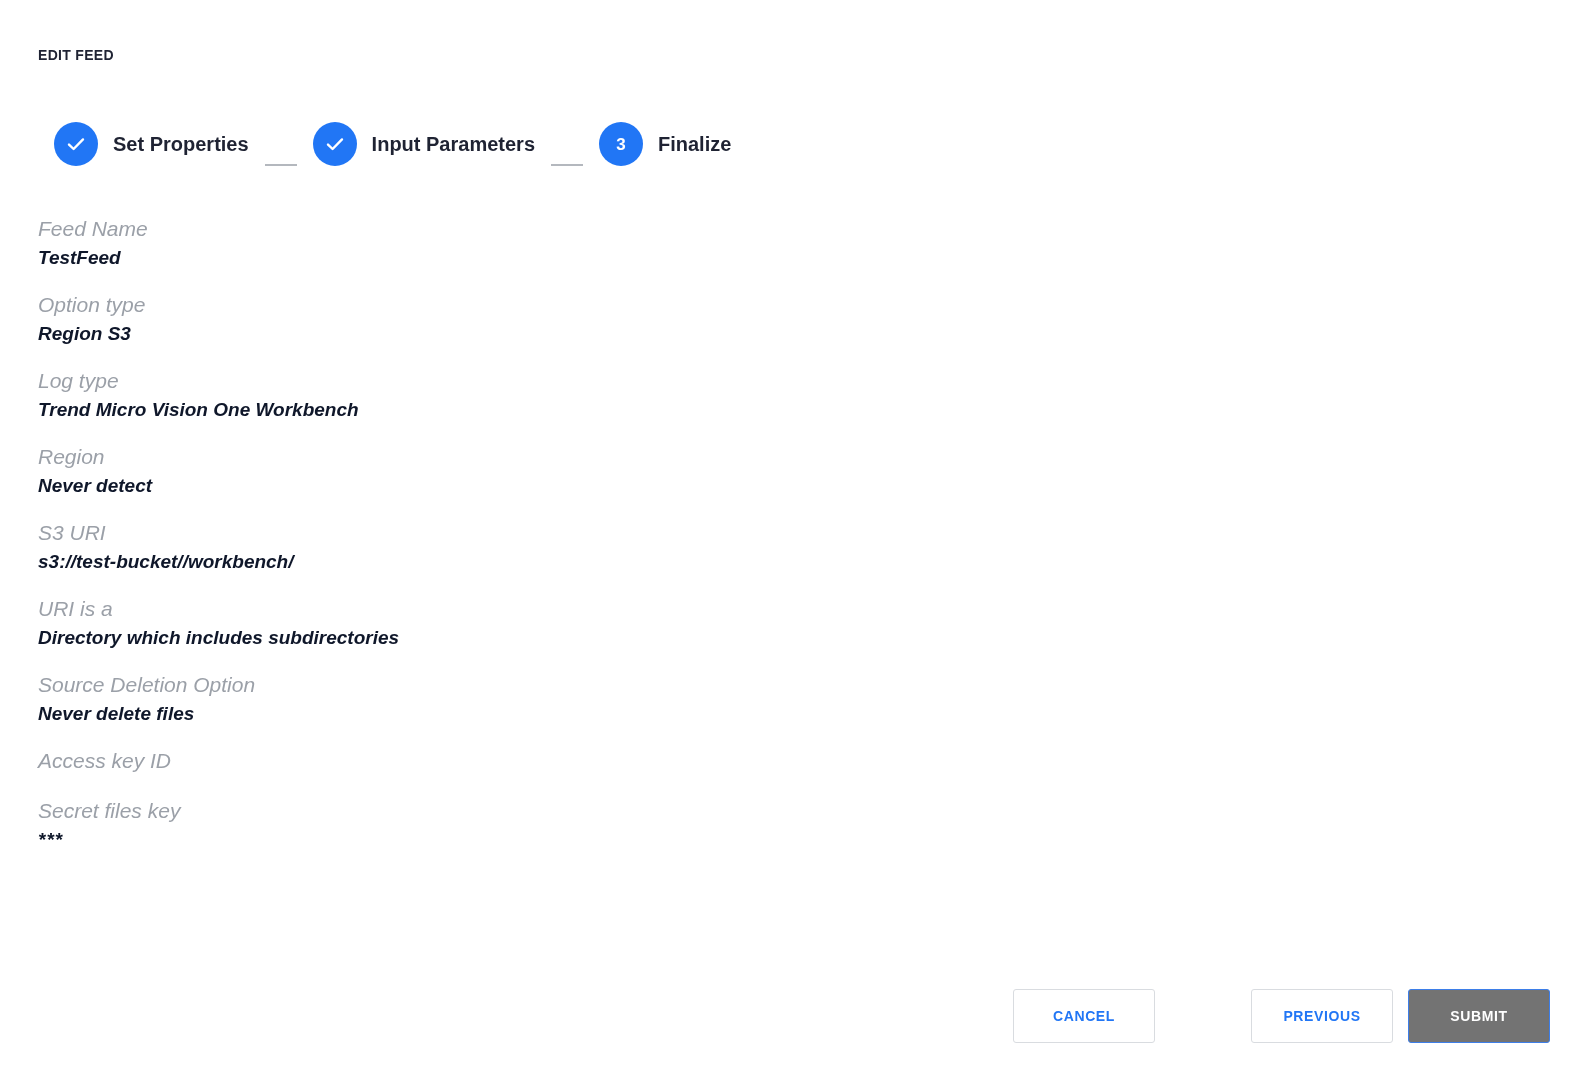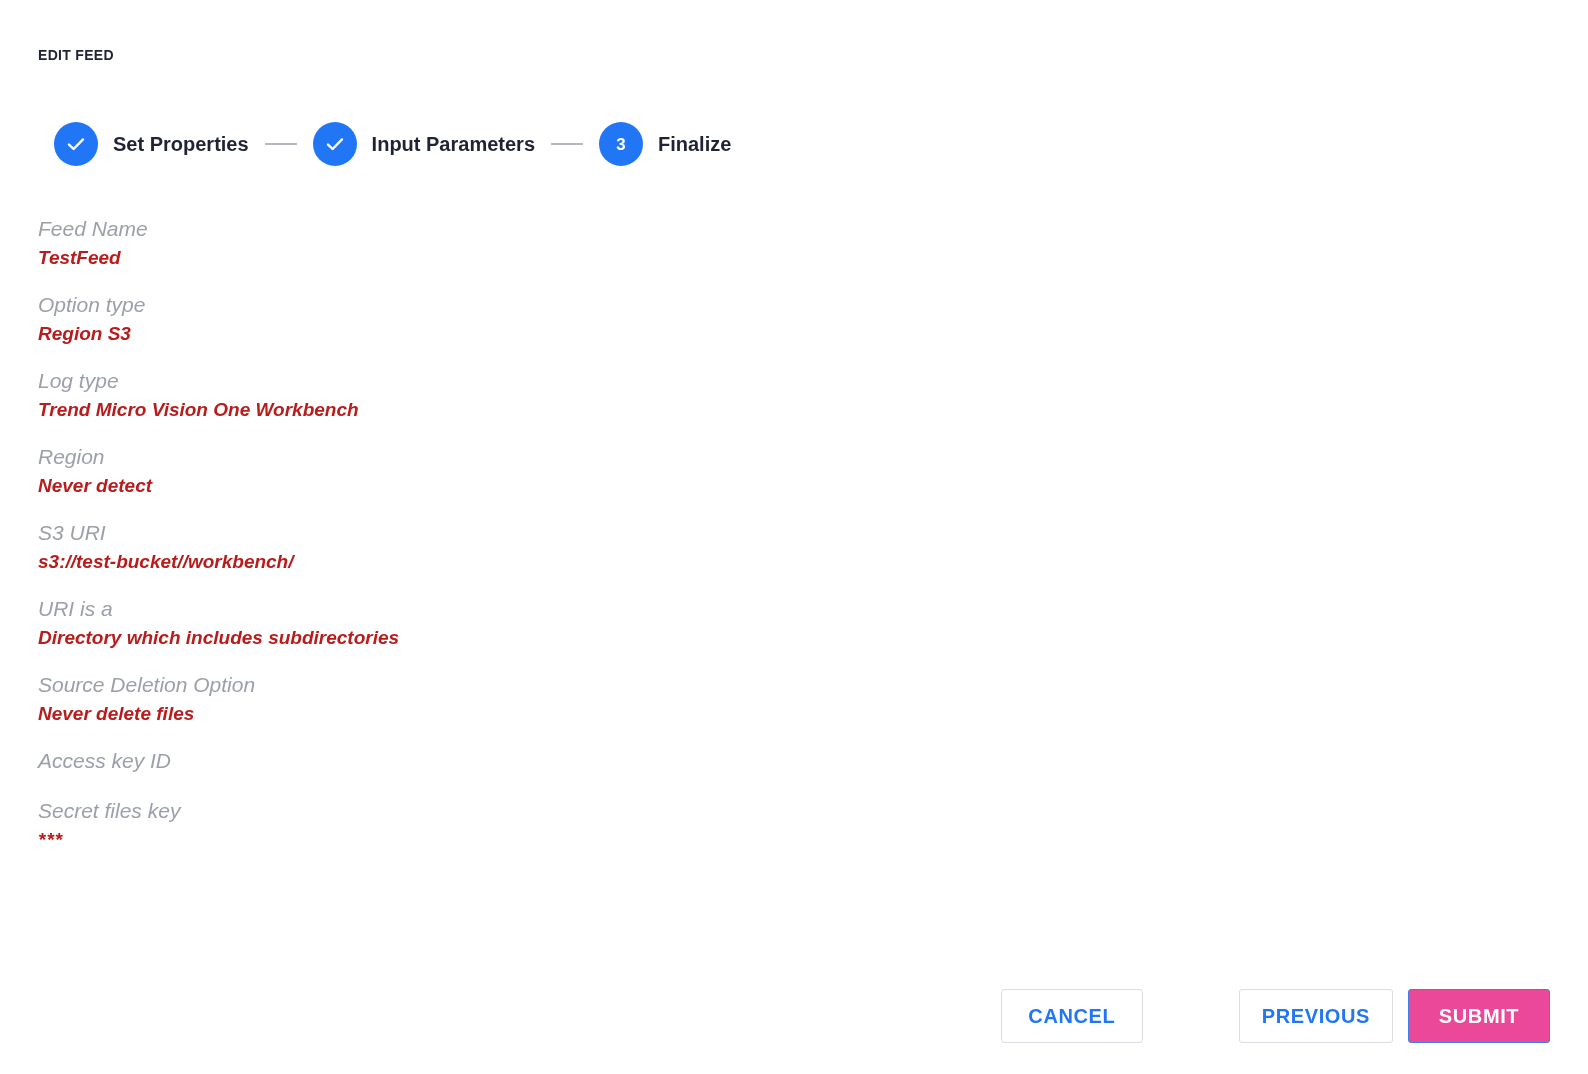--- a/index.html
+++ b/index.html
@@ -31,21 +31,21 @@
     color: #1f2333;
     text-transform: uppercase;
   }
 
   
   .stepper {
     position: absolute;
     left: 54px;
     top: 122px;
     display: flex;
-    align-items: center;
+    align-items: flex-end;
   }
 
   .step {
     display: flex;
     align-items: center;
   }
 
   .step-circle {
     width: 44px;
     height: 44px;
@@ -96,21 +96,21 @@
     font-size: 21px;
     font-weight: 400;
     color: #9ba0a8;
     line-height: 1.34;
     white-space: pre;
   }
 
   .field-value {
     font-size: 19px;
     font-weight: 700;
-    color: #b91c1c;
+    color: #0f172a;
     line-height: 1.36;
     margin-top: 2px;
     white-space: pre;
   }
 
   .field-value.masked {
     letter-spacing: 1px;
   }
 
   .field.no-value { margin-bottom: 22px; }
@@ -122,39 +122,39 @@
     bottom: 31px;
     display: flex;
     align-items: center;
   }
 
   .btn {
     height: 54px;
     min-width: 142px;
     padding: 0 22px;
     border-radius: 3px;
-    font-size: 20px;
+    font-size: 14px;
     font-weight: 600;
     letter-spacing: 0.6px;
     text-transform: uppercase;
     display: flex;
     align-items: center;
     justify-content: center;
     cursor: pointer;
     font-family: "Liberation Sans", sans-serif;
   }
 
   .btn-outline {
     background: #ffffff;
     border: 1px solid #d9dce0;
     color: #2176f5;
   }
 
   .btn-primary {
-    background: #ec4899;
+    background: #737373;
     border: 1px solid #3d7ee8;
     color: #ffffff;
   }
 
   .btn-cancel { margin-right: 96px; }
   .btn-previous { margin-right: 15px; }
 </style>
 </head>
 <body>
 

